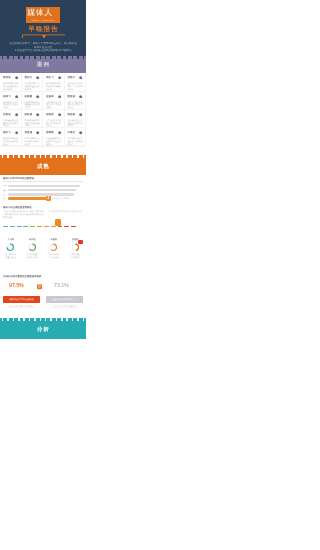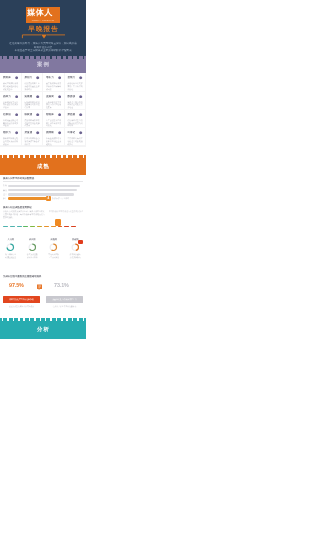--- a/index.html
+++ b/index.html
@@ -2,21 +2,21 @@
 <html><head>
 <meta charset="utf-8">
 <style>
 html,body{margin:0;padding:0;background:#fff;}
 body{width:86px;height:550px;font-family:"Liberation Sans",sans-serif;overflow:hidden;}
 .page{width:86px;height:550px;position:relative;overflow:hidden;background:#fff;}
 .sec{position:absolute;left:0;width:86px;overflow:hidden;}
 
 #hero{top:0;height:56px;background:#2b4059;}
 #hero .logo{position:absolute;left:26px;top:6.5px;width:34px;height:16.5px;background:#e2711d;}
-#hero .logo .big{position:absolute;left:0;top:0.5px;width:28px;text-align:center;color:#fff;font-size:8px;line-height:11px;font-weight:700;letter-spacing:.5px;}
+#hero .logo .big{position:absolute;left:0;top:0.5px;width:28px;text-align:center;color:#fff;font-size:8px;line-height:11px;font-weight:400;letter-spacing:.5px;}
 #hero .logo .sub{position:absolute;left:0;top:12px;width:34px;text-align:center;color:#ffd9b8;font-size:2.4px;line-height:3px;letter-spacing:.4px;}
 #hero .t2{position:absolute;left:0;top:24.5px;width:86px;text-align:center;color:#e07a24;font-size:6.5px;line-height:8px;font-weight:700;letter-spacing:1.2px;text-indent:1.2px;}
 #hero .divider{position:absolute;left:21px;top:33.5px;width:44px;height:7px;}
 #hero .desc{position:absolute;left:9px;top:42px;width:68px;text-align:center;color:#9fb0c4;font-size:2.6px;line-height:3.6px;}
 
 
 #band1{top:56px;height:17px;background:#8178a0;}
 .teeth{position:absolute;left:0;top:0;width:86px;height:3.2px;z-index:2;}
 .teeth.t-dark{background:repeating-linear-gradient(90deg,transparent 0 1.9px,#2b4059 1.9px 3.5px,transparent 3.5px 5.375px);}
 .teeth.t-white{background:repeating-linear-gradient(90deg,transparent 0 1.9px,#ffffff 1.9px 3.5px,transparent 3.5px 5.375px);}

